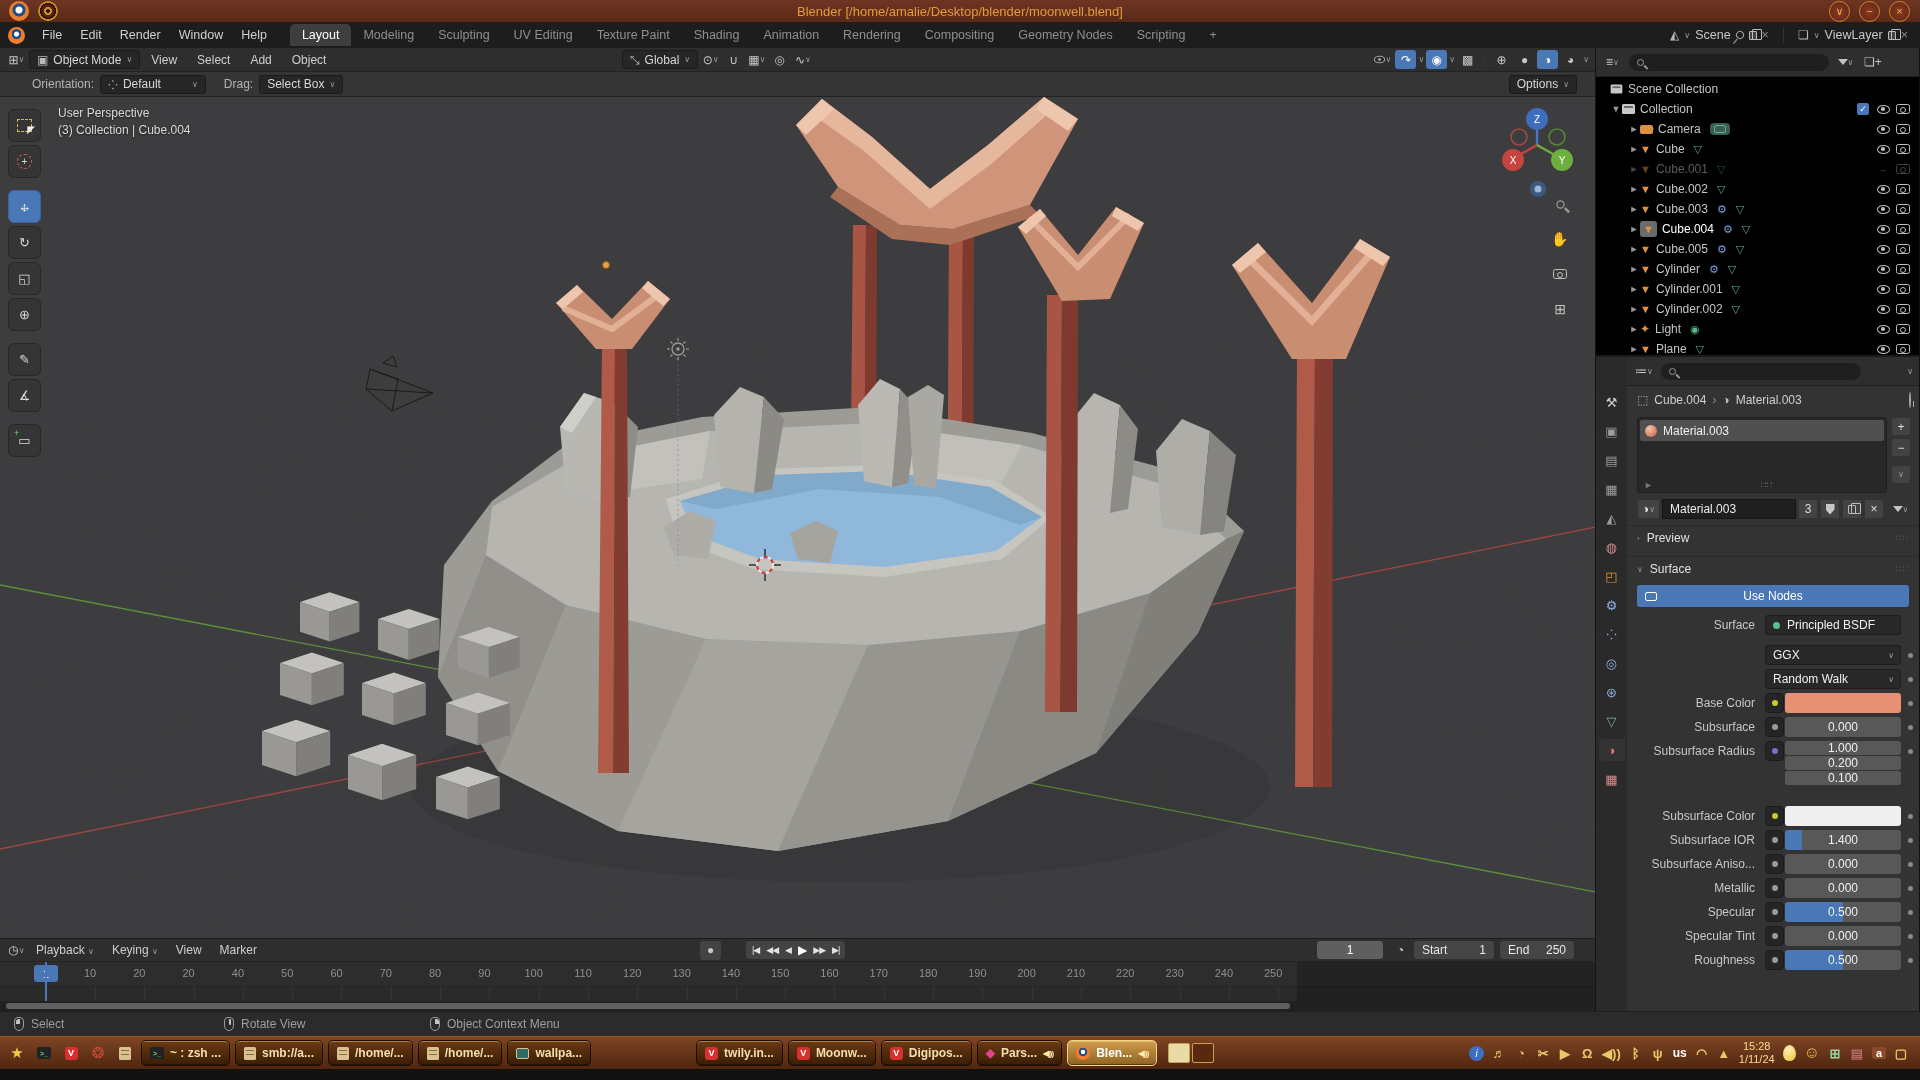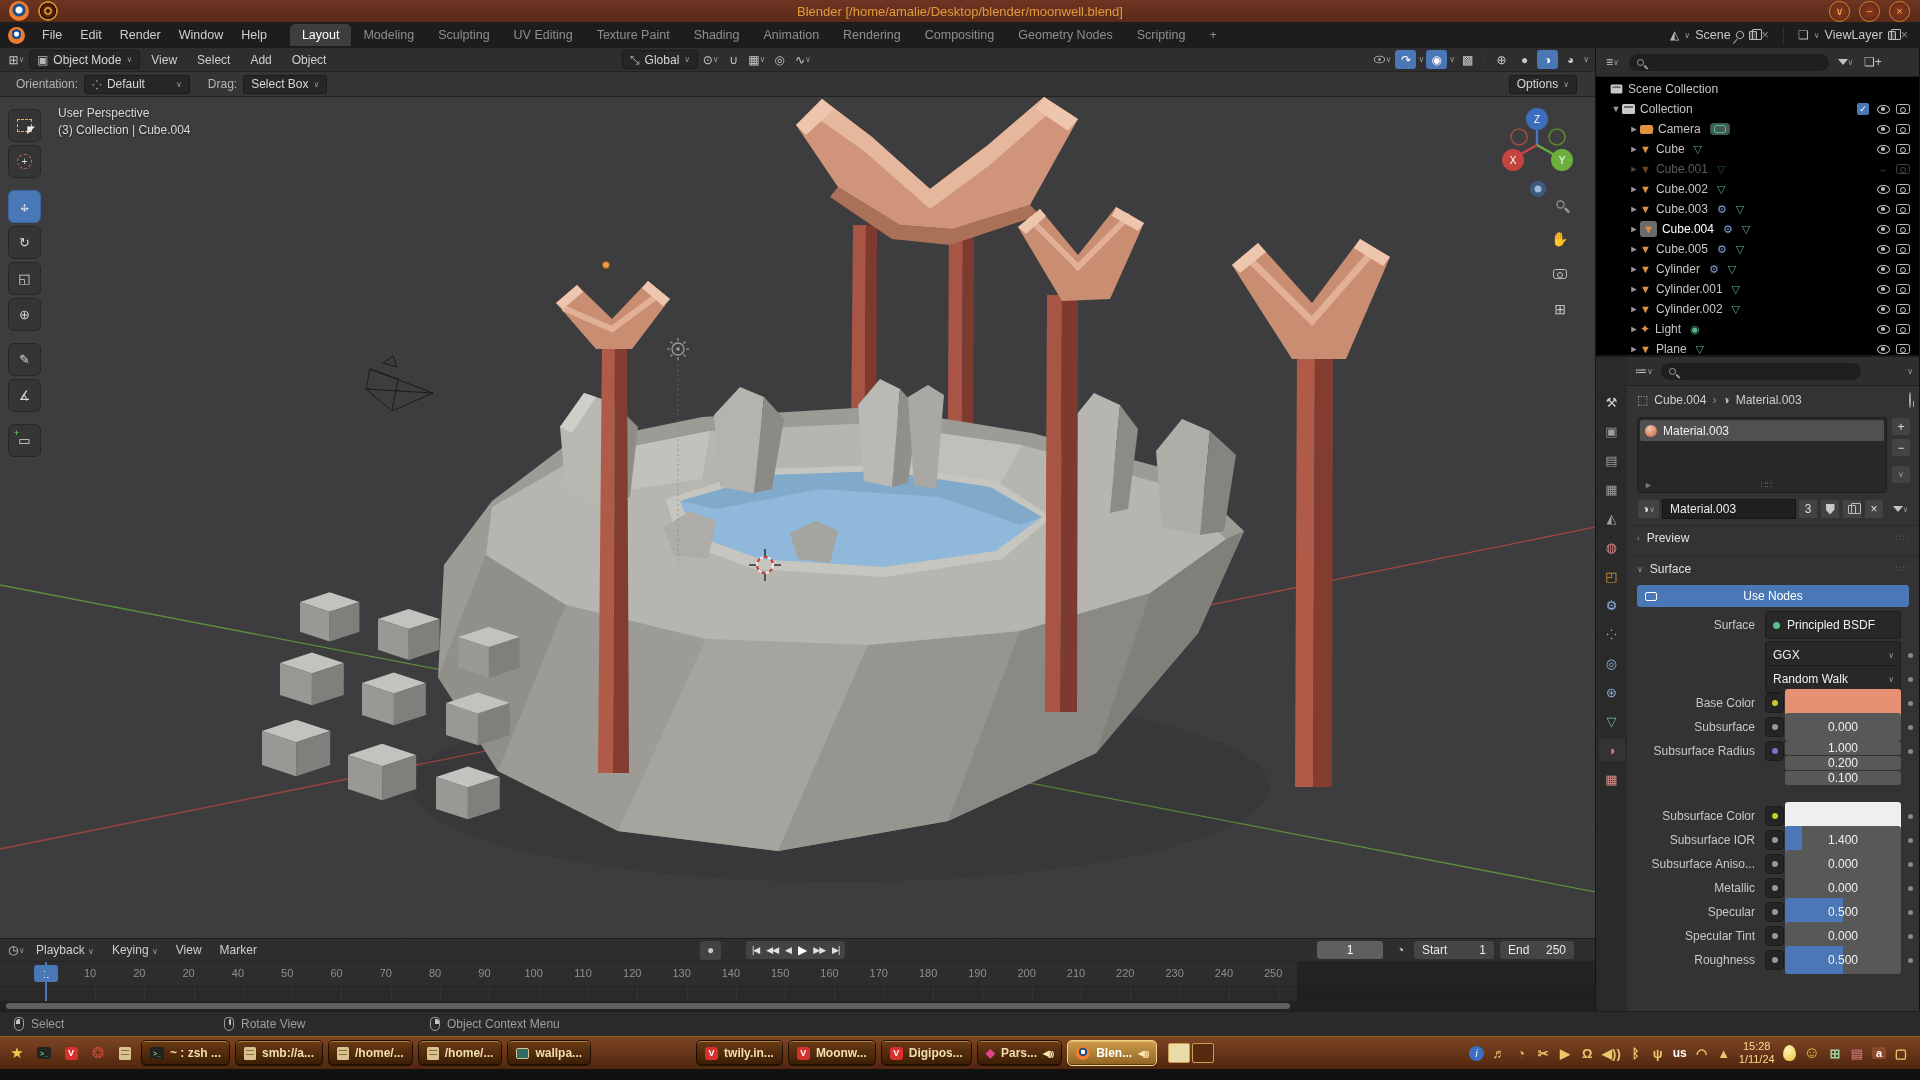--- a/index.html
+++ b/index.html
@@ -34,21 +34,21 @@
   .left-col { width:1596px; display:flex; flex-direction:column; border-right:1px solid #141414; }
   .right-col { width:323px; display:flex; flex-direction:column; background:#262627; }
 
   .vp-header { height:24px; background:#2e2e2f; display:flex; align-items:center; position:relative; border-bottom:1px solid #222; }
   .dd { background:#262626; border:1px solid #1b1b1b; border-radius:3px; display:inline-flex; align-items:center; gap:5px; padding:1px 7px; color:#d6d6d6; height:19px; }
   .hgrp { position:absolute; display:flex; align-items:center; gap:2px; }
   .hbtn { min-width:21px; height:19px; padding:0 2px; display:flex; align-items:center; justify-content:center; border-radius:3px; color:#c9c9c9; font-size:12px; }
   .hbtn.on { background:#4a77b5; color:#fff; }
   .icon-g { color:#b9b9b9; font-size:12px; }
 
-  .vp-tools { height:25px; background:#353536; display:flex; align-items:center; gap:6px; padding-left:16px; border-bottom:1px solid #222; position:relative; }
+  .vp-tools { height:25px; background:#353536; display:flex; align-items:center; gap:6px; padding-left:32px; border-bottom:1px solid #222; position:relative; }
   .lbl { color:#b4b4b4; }
 
   .viewport { flex:1; position:relative; background:#3d3d3f; overflow:hidden; }
   .vp-text { position:absolute; left:58px; top:8px; color:#d9d9d9; font-size:12px; line-height:17px; text-shadow:0 1px 2px rgba(0,0,0,.5); }
 
   
   .left-tools { position:absolute; left:8px; top:12px; display:flex; flex-direction:column; gap:3px; }
   .tool-btn { width:33px; height:33px; background:#353535; border:1px solid #272727; border-radius:6px; display:flex; align-items:center; justify-content:center; color:#d8d8d8; font-size:13px; position:relative; }
   .tool-btn.active { background:#4a77b5; border-color:#3c62a0; color:#fff; }
   .tool-gap { height:6px; }
@@ -121,21 +121,21 @@
   .cpy::before { content:""; position:absolute; left:2px; top:-3px; width:8px; height:9px; border:1.2px solid #bbb; border-radius:1px; }
   .panel-hdr { display:flex; align-items:center; gap:7px; padding:0 10px; height:25px; color:#e0e0e0; border-top:1px solid #2a2a2b; margin-top:6px; }
   .grip { margin-left:auto; color:#5c5c5c; letter-spacing:1px; font-size:9px; }
   .usenodes { margin:4px 10px 0 10px; height:22px; background:#4a77b5; border-radius:3px; color:#fff; display:flex; align-items:center; justify-content:center; position:relative; }
   .usenodes .nico { position:absolute; left:8px; width:12px; height:9px; border:1.4px solid #fff; border-radius:2px; }
   .prow { display:flex; align-items:center; height:20px; margin:4px 6px 0 0; }
   .prow .plabel { width:138px; text-align:right; padding-right:10px; color:#c7c7c7; flex:none; white-space:nowrap; overflow:hidden; }
   .socket { width:19px; height:20px; background:#252525; border:1px solid #1b1b1b; border-radius:4px; display:flex; align-items:center; justify-content:center; margin-right:1px; flex:none; }
   .sdot { width:6px; height:6px; border-radius:50%; }
   .sdot.y { background:#c9c92e; } .sdot.g { background:#9a9a9a; } .sdot.v { background:#7672d0; }
-  .pfield { flex:1; height:28px; border-radius:3px; position:relative; display:flex; align-items:center; justify-content:center; color:#f0f0f0; overflow:hidden; }
+  .pfield { flex:1; height:20px; border-radius:3px; position:relative; display:flex; align-items:center; justify-content:center; color:#f0f0f0; overflow:hidden; }
   .pfield.dropdown { background:#282828; border:1px solid #1d1d1d; justify-content:flex-start; padding:0 7px; }
   .pfield.dropdown .caret { position:absolute; right:6px; }
   .pfield.slider { background:#585858; }
   .pfield.slider .fillbar { position:absolute; left:0; top:0; bottom:0; background:#4a77b5; }
   .pfield.slider span { position:relative; }
   .adot { width:5px; height:5px; border-radius:50%; background:#8a8a8a; margin-left:7px; flex:none; }
   .gdot { width:7px; height:7px; border-radius:50%; background:#58c08a; margin-right:7px; }
   .triple { display:flex; flex-direction:column; gap:1px; flex:1; }
   .triple .pfield { height:19px; }
   .pin { width:8px; height:8px; border:1.4px solid #aaa; border-radius:50%; position:relative; transform:rotate(40deg); }

